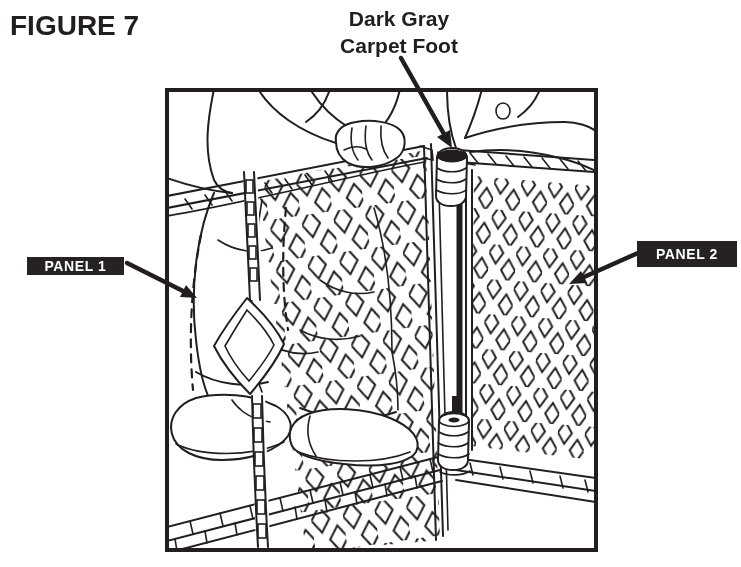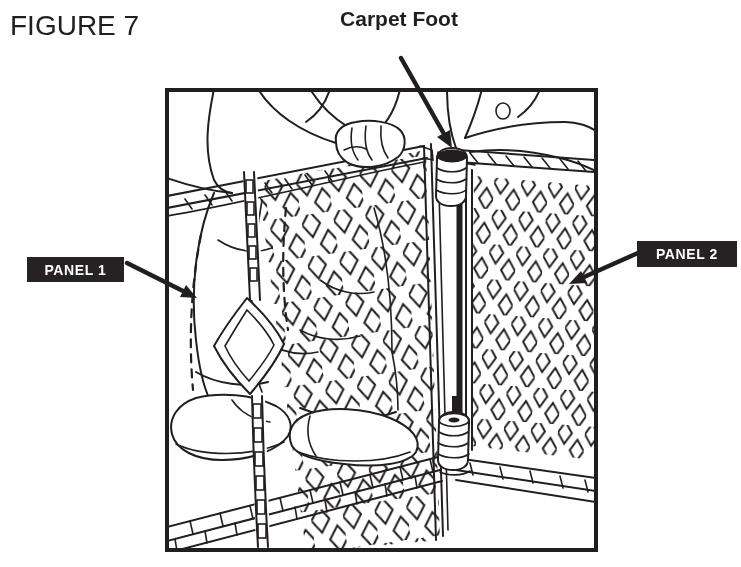--- a/index.html
+++ b/index.html
@@ -2,32 +2,32 @@
 <html><head>
 <meta charset="utf-8">
 <style>
   html,body{margin:0;padding:0;background:#ffffff;}
   .canvas{
     position:relative;width:741px;height:567px;background:#ffffff;
     font-family:"Liberation Sans",sans-serif;overflow:hidden;
   }
   .figure-title{
     position:absolute;left:10px;top:10px;
-    font-size:28px;font-weight:normal;color:#221e20;letter-spacing:0px;
+    font-size:28px;font-weight:bold;color:#221e20;letter-spacing:0px;
   }
   .callout{
     position:absolute;left:299px;top:5px;width:200px;text-align:center;
     font-size:21px;font-weight:bold;color:#221e20;line-height:1.3;
   }
   .panel-label{
     position:absolute;background:#262123;color:#ffffff;
     font-size:14px;font-weight:bold;letter-spacing:0.6px;
     display:flex;align-items:center;justify-content:center;
   }
-  .panel-label.p1{left:27px;top:257px;width:97px;height:25px;}
+  .panel-label.p1{left:27px;top:257px;width:97px;height:18px;}
   .panel-label.p2{left:637px;top:241px;width:100px;height:26px;}
   svg.drawing{position:absolute;left:0;top:0;}
   .ink{stroke:#221e20;fill:none;stroke-width:2;stroke-linecap:round;stroke-linejoin:round;}
   .ink-thin{stroke:#221e20;fill:none;stroke-width:1.6;stroke-linecap:round;}
   .ink-fill{fill:#221e20;stroke:none;}
   .white-fill{fill:#ffffff;stroke:#221e20;stroke-width:2;stroke-linejoin:round;}
   .dash{stroke:#221e20;fill:none;stroke-width:2.2;stroke-dasharray:8 7;stroke-linecap:round;}
   .arrow-line{stroke:#221e20;stroke-width:4.5;fill:none;stroke-linecap:round;}
 </style>
 </head>
@@ -201,20 +201,21 @@
     </g>
     <g>
       <path class="arrow-line" d="M638,253 L584,277"></path>
       <polygon class="ink-fill" points="569,284 581,271 587,283"></polygon>
     </g>
   </svg>
 
   <div class="figure-title">FIGURE 7</div>
 
   <div class="callout">
+    <div>Dark Gray</div>
     <div>Carpet Foot</div>
   </div>
 
   <div class="panel-label p1">
     <span>PANEL 1</span>
   </div>
 
   <div class="panel-label p2">
     <span>PANEL 2</span>
   </div>

